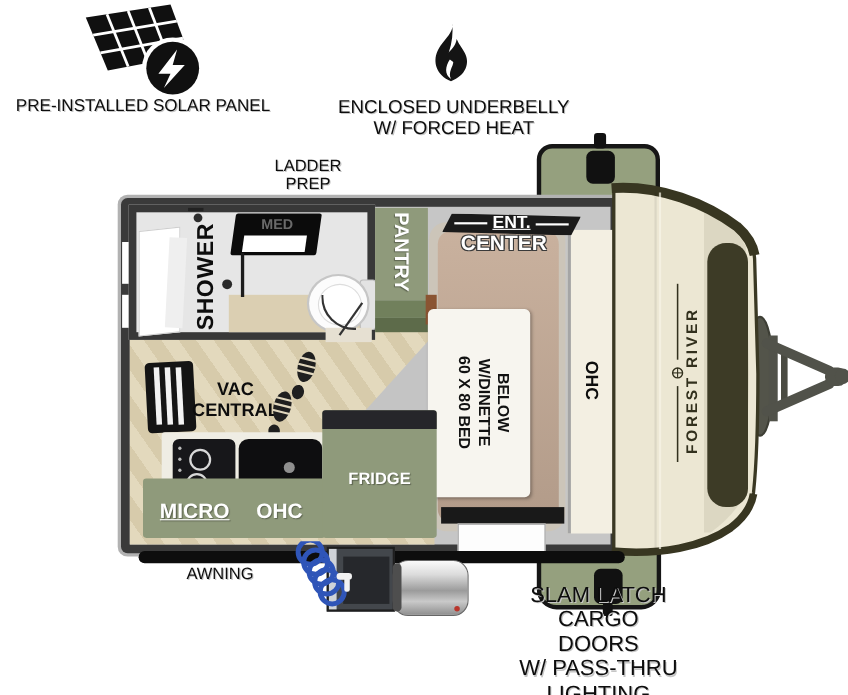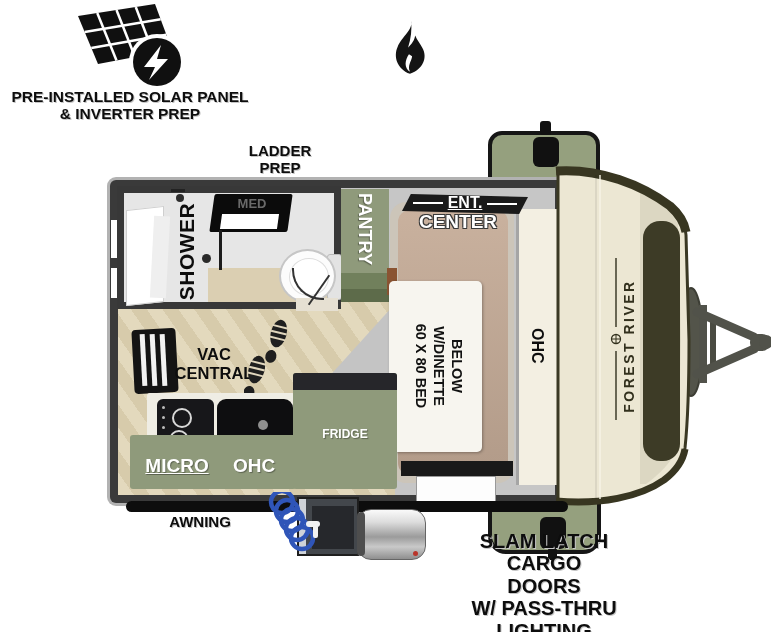--- a/index.html
+++ b/index.html
@@ -1,19 +1,19 @@
 <!DOCTYPE html>
 <html><head>
 <meta charset="utf-8">
 <style>
   html,body{margin:0;padding:0;background:#ffffff;}
   #canvas{position:relative;width:771px;height:632px;overflow:hidden;
           font-family:"Liberation Sans",sans-serif;background:#ffffff;}
   .abs{position:absolute;}
-  .lbl{position:absolute;font-weight:bold;color:#0d0d0d;text-align:center;
+  .lbl{position:absolute;font-weight:normal;color:#0d0d0d;text-align:center;
        text-shadow:1px 1px 0 #c6c6c6;line-height:1.12;}
   .plainlbl{position:absolute;font-weight:bold;color:#0d0d0d;text-align:center;line-height:1.1;}
   .wlbl{position:absolute;font-weight:bold;color:#ffffff;text-align:center;line-height:1.1;}
   .v90{transform:rotate(90deg);}
   .vm90{transform:rotate(-90deg);}
   
   .plan-shell{left:110px;top:180px;width:453px;height:323px;background:#3a3a3a;
               border-radius:6px;box-shadow:0 0 0 3px #b2b2b2;}
   .plan-int{left:118px;top:188px;width:437px;height:307px;background:#c6c6c6;}
   .floor{left:118px;top:300px;width:277px;height:195px;
@@ -132,21 +132,21 @@
   <div class="abs" style="left:162px;top:436px;width:3px;height:3px;background:#bbb;border-radius:50%;"></div>
   <div class="abs" style="left:217px;top:399px;width:76px;height:50px;background:#0e0e10;border-radius:9px;"></div>
   <div class="abs" style="left:258px;top:420px;width:10px;height:10px;background:#8f8f8f;border-radius:50%;"></div>
 
   <div class="abs green" style="left:130px;top:435px;width:166px;height:54px;border-radius:3px;"></div>
   <div class="abs wlbl" style="left:134px;top:456px;width:86px;font-size:19px;text-shadow:1px 1px 1px rgba(0,0,0,0.35);text-decoration:underline;">MICRO</div>
   <div class="abs wlbl" style="left:222px;top:456px;width:64px;font-size:19px;text-shadow:1px 1px 1px rgba(0,0,0,0.35);">OHC</div>
 
   <div class="abs green" style="left:293px;top:373px;width:104px;height:116px;border-radius:3px;"></div>
   <div class="abs" style="left:293px;top:373px;width:104px;height:17px;background:#26262a;border-radius:3px 3px 0 0;"></div>
-  <div class="abs wlbl" style="left:295px;top:428px;width:100px;font-size:12px;text-shadow:1px 1px 1px rgba(0,0,0,0.35);">FRIDGE</div>
+  <div class="abs wlbl" style="left:295px;top:428px;width:100px;font-size:15px;text-shadow:1px 1px 1px rgba(0,0,0,0.35);">FRIDGE</div>
 
   <div class="abs" style="left:401px;top:461px;width:112px;height:15px;background:#191919;"></div>
   <div class="abs" style="left:416px;top:476px;width:80px;height:28px;background:#fdfdfd;border:1px solid #999;box-sizing:border-box;"></div>
 
   <svg class="abs" style="left:550px;top:125px;" width="221" height="400" viewBox="550 125 221 400">
     <g>
       <ellipse cx="691" cy="342" rx="12" ry="54" fill="#53544a" stroke="#3d3e35" stroke-width="2"></ellipse>
       <rect x="699" y="305" width="8" height="78" fill="#51524a"></rect>
       <rect x="710" y="318" width="6" height="52" fill="#4a4b42"></rect>
       <path d="M697,312 L754,337" stroke="#51524a" stroke-width="9" stroke-linecap="round" fill="none"></path>
@@ -210,26 +210,29 @@
       <line x1="75.75" y1="7" x2="93.5" y2="53.5"></line>
       <line x1="56.5" y1="10" x2="75" y2="57"></line>
       <line x1="37.25" y1="13" x2="56.5" y2="60.5"></line>
     </g>
     <circle cx="97" cy="62" r="28" fill="#ffffff"></circle>
     <circle cx="97" cy="62" r="24" fill="#101010"></circle>
     <polygon points="101,45 84,67 95,67 89,80 108,59 97,59" fill="#ffffff"></polygon>
   </svg>
   <div class="lbl" style="left:0px;top:88px;width:260px;font-size:15.5px;">
     <div>PRE-INSTALLED SOLAR PANEL</div>
-    <div>&amp; INVERTER PREP</div>
   </div>
 
   <svg class="abs" style="left:386px;top:20px;" width="48" height="58" viewBox="0 0 46 56">
     <path d="M24,1 C26,10 15,16 11,26 C7,35 10,47 23,52 C36,47 40,36 35,27 C33,23 30,20 28,15 C27,22 22,25 21,27 C24,18 25,9 24,1 Z" fill="#141414"></path>
     <path d="M22,33 C18,39 17,46 23,50 C20,44 25,39 25,35 Z" fill="#ffffff"></path>
   </svg>
+  <div class="lbl" style="left:285px;top:88px;width:255px;font-size:17px;">
+    <div>ENCLOSED UNDERBELLY</div>
+    <div>W/ FORCED HEAT</div>
+  </div>
 
   <div class="lbl" style="left:230px;top:143px;width:100px;font-size:15px;">
     <div>LADDER</div>
     <div>PREP</div>
   </div>
 
 </div>
 
 </body></html>

